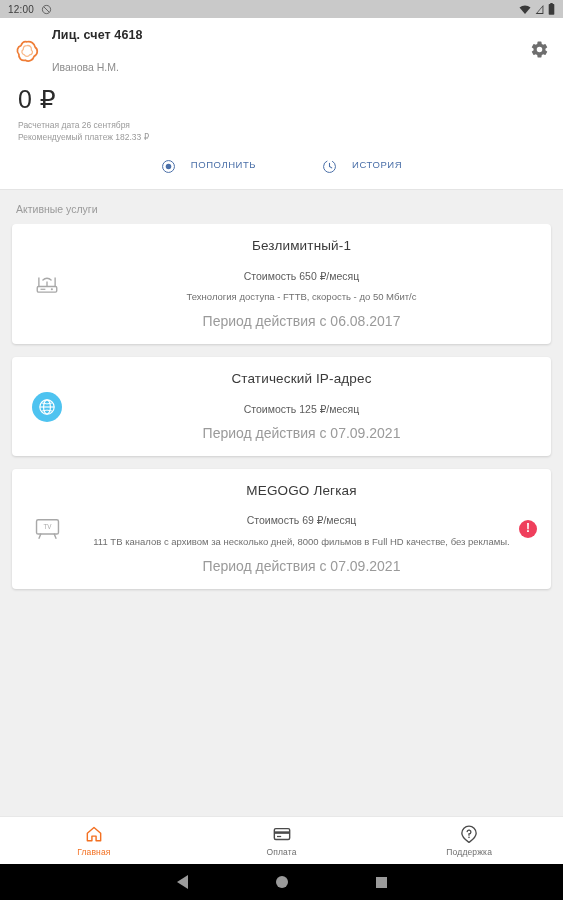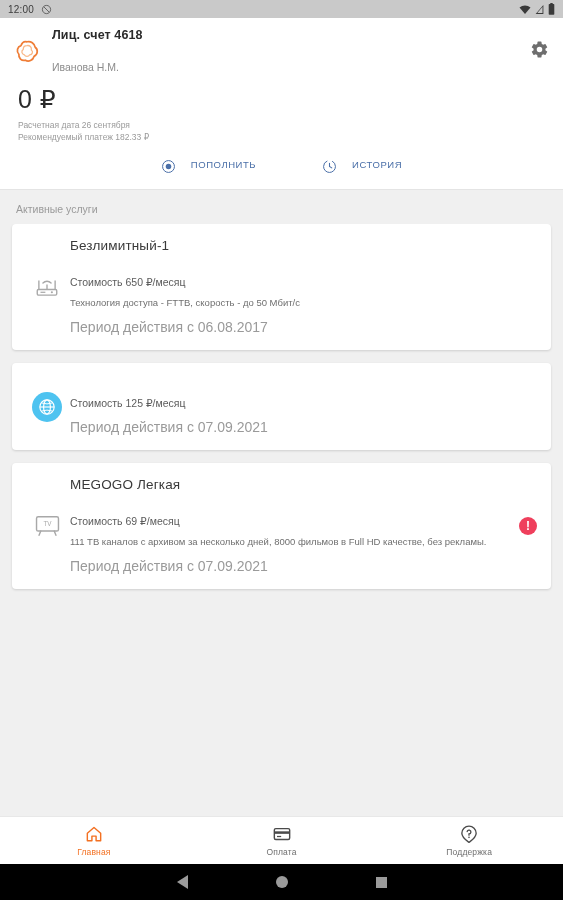--- a/index.html
+++ b/index.html
@@ -162,32 +162,32 @@
     min-height: 62px;
     cursor: pointer;
   }
   .card-icon-wrap {
     width: 46px;
     flex-shrink: 0;
     display: flex;
     align-items: center;
     justify-content: center;
   }
-  .card-body { flex: 1; padding-right: 6px; }
+  .card-body { flex: 1; padding-right: 6px; text-align: center; }
   .card-title {
     font-size: 13.5px;
     color: #3a3a3a;
     font-weight: 400;
     line-height: 1.3;
     letter-spacing: .15px;
   }
   .card-price {
     font-size: 10.5px;
     color: #5c5c5c;
-    margin-top: 20px;
+    margin-top: 14px;
     line-height: 1.35;
   }
   .card-desc {
     font-size: 9.5px;
     color: #6f6f6f;
     margin-top: 7px;
     line-height: 1.5;
   }
   .card-period {
     font-size: 14px;
@@ -377,20 +377,21 @@
           <svg width="20" height="20" viewBox="0 0 24 24">
             <circle cx="12" cy="12" r="8.6" fill="none" stroke="#ffffff" stroke-width="1.4"></circle>
             <ellipse cx="12" cy="12" rx="4.1" ry="8.6" fill="none" stroke="#ffffff" stroke-width="1.4"></ellipse>
             <line x1="3.4" y1="12" x2="20.6" y2="12" stroke="#ffffff" stroke-width="1.4"></line>
             <path d="M5 7 Q12 9.6 19 7" fill="none" stroke="#ffffff" stroke-width="1.2"></path>
             <path d="M5 17 Q12 14.4 19 17" fill="none" stroke="#ffffff" stroke-width="1.2"></path>
           </svg>
         </div>
       </div>
       <div class="card-body">
+        <div class="card-title">Статический IP-адрес</div>
         <div class="card-price">Стоимость 125 ₽/месяц</div>
         <div class="card-period">Период действия с 07.09.2021</div>
       </div>
     </div>
 
     <div class="service-card">
       <div class="card-icon-wrap">
         <svg width="27" height="24" viewBox="0 0 32 28">
           <rect x="3" y="3" width="26" height="17" rx="2" fill="none" stroke="#a8a8a8" stroke-width="1.7"></rect>
           <text x="16" y="14.5" font-size="7.5" fill="#a8a8a8" text-anchor="middle" font-family="Liberation Sans, sans-serif">TV</text>

